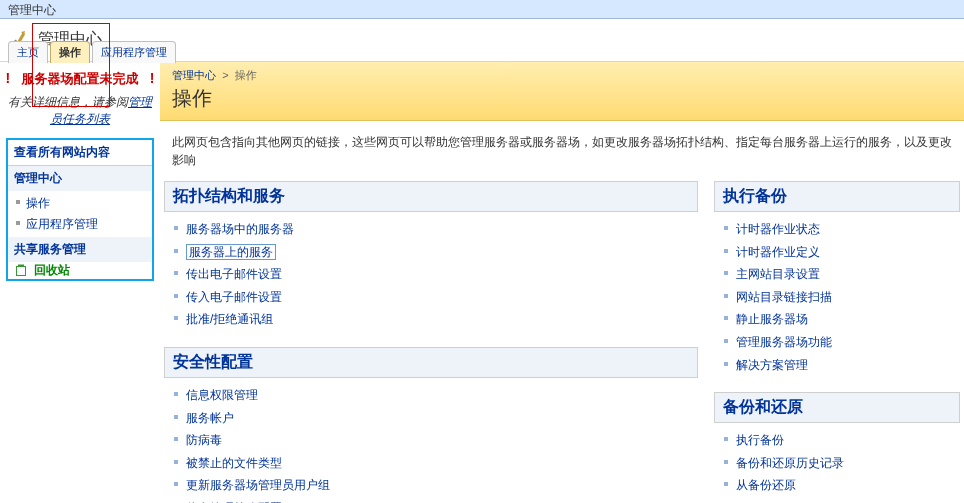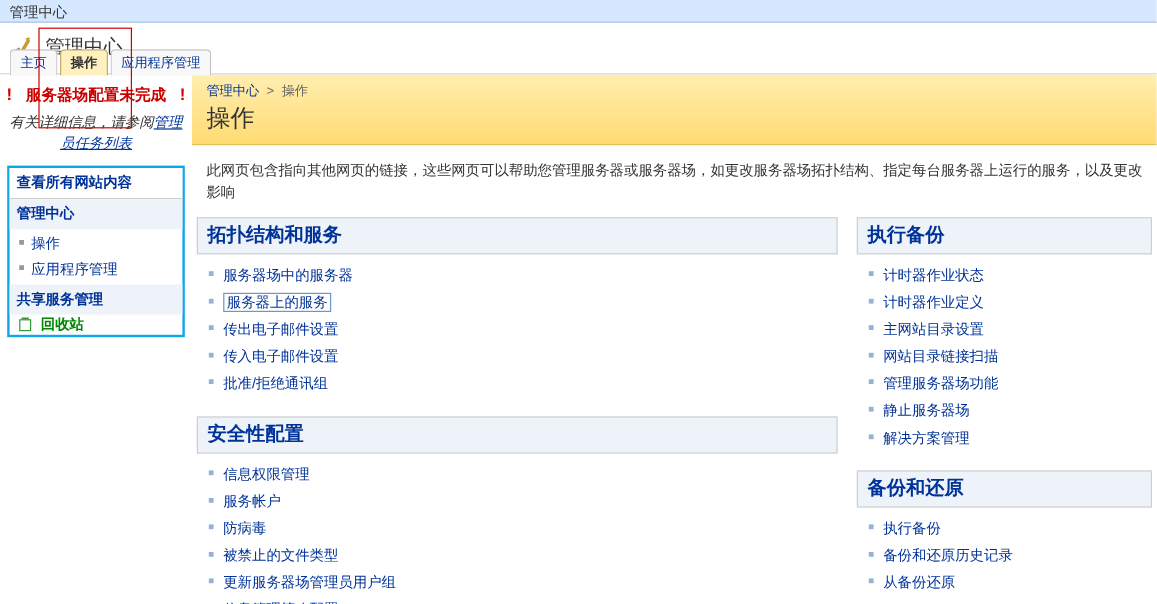--- a/index.html
+++ b/index.html
@@ -323,22 +323,22 @@
 
         </div>
 
         <div class="col right">
           <div class="section-title">执行备份</div>
           <ul class="section-list">
             <li><a href="#">计时器作业状态</a></li>
             <li><a href="#">计时器作业定义</a></li>
             <li><a href="#">主网站目录设置</a></li>
             <li><a href="#">网站目录链接扫描</a></li>
+            <li><a href="#">静止服务器场</a></li>
             <li><a href="#">管理服务器场功能</a></li>
-            <li><a href="#">静止服务器场</a></li>
             <li><a href="#">解决方案管理</a></li>
           </ul>
 
           <div class="section-title">备份和还原</div>
           <ul class="section-list">
             <li><a href="#">执行备份</a></li>
             <li><a href="#">备份和还原历史记录</a></li>
             <li><a href="#">从备份还原</a></li>
 
           </ul>

